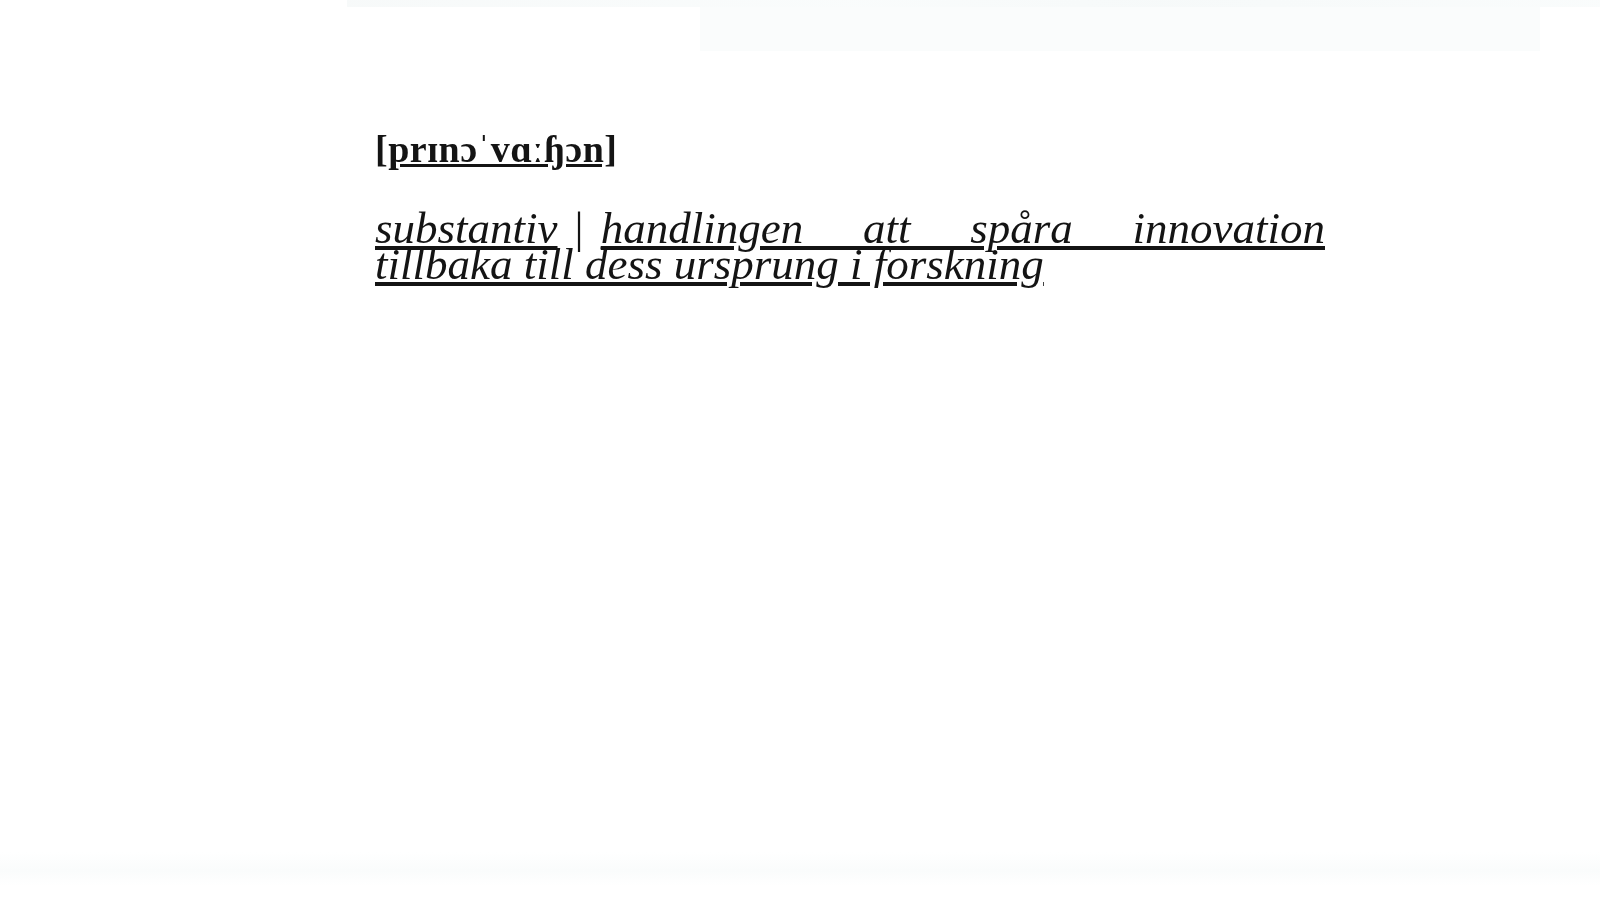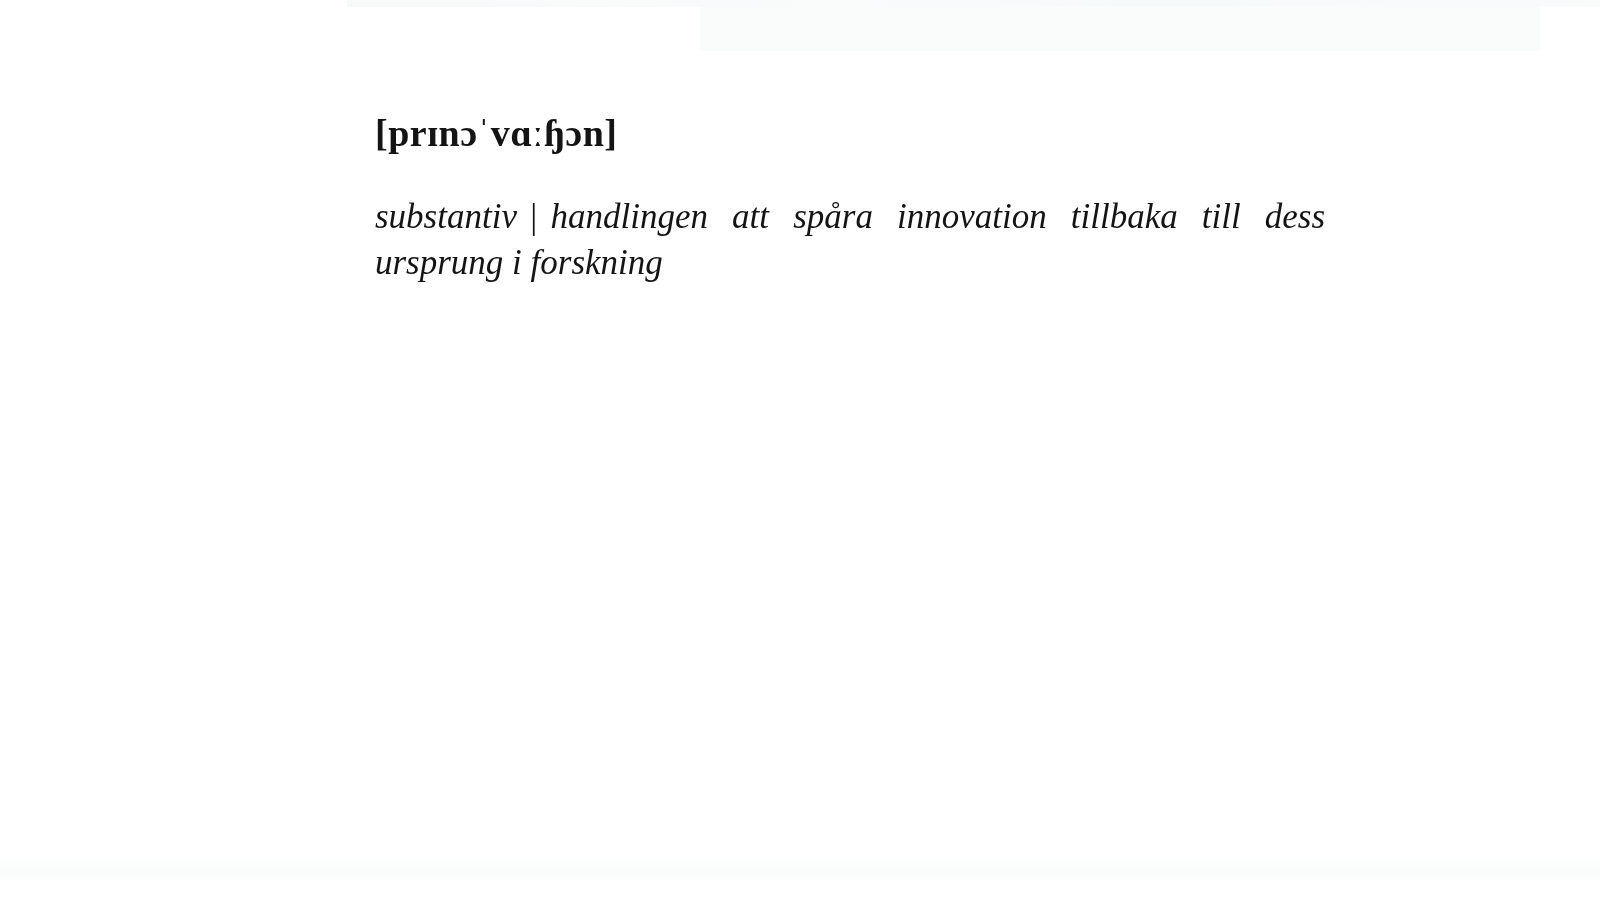--- a/index.html
+++ b/index.html
@@ -28,34 +28,35 @@
     background: #fafcfc;
   }
   .ghost-strip-bottom {
     position: absolute;
     left: 0; top: 852px; right: 0; height: 34px;
     background: linear-gradient(180deg, #ffffff 0%, #fafcfc 55%, #ffffff 100%);
   }
   .content {
     position: absolute;
     left: 375px;
-    top: 108px;
+    top: 124px;
     width: 950px;
+    text-decoration: underline;
   }
   .phonetic {
     font-size: 38px;
     font-weight: 700;
     font-style: normal;
     line-height: 50px;
     margin: 0 0 36px 0;
     letter-spacing: 0.5px;
   }
   p.sense {
-    font-size: 35px;
-    line-height: 46px;
+    font-size: 45px;
+    line-height: 36px;
     margin: 0 0 28px 0;
     text-align: justify;
   }
   .pos {
     font-style: italic;
   }
   .sep {
     font-style: normal;
     margin: 0 0.38em;
   }

